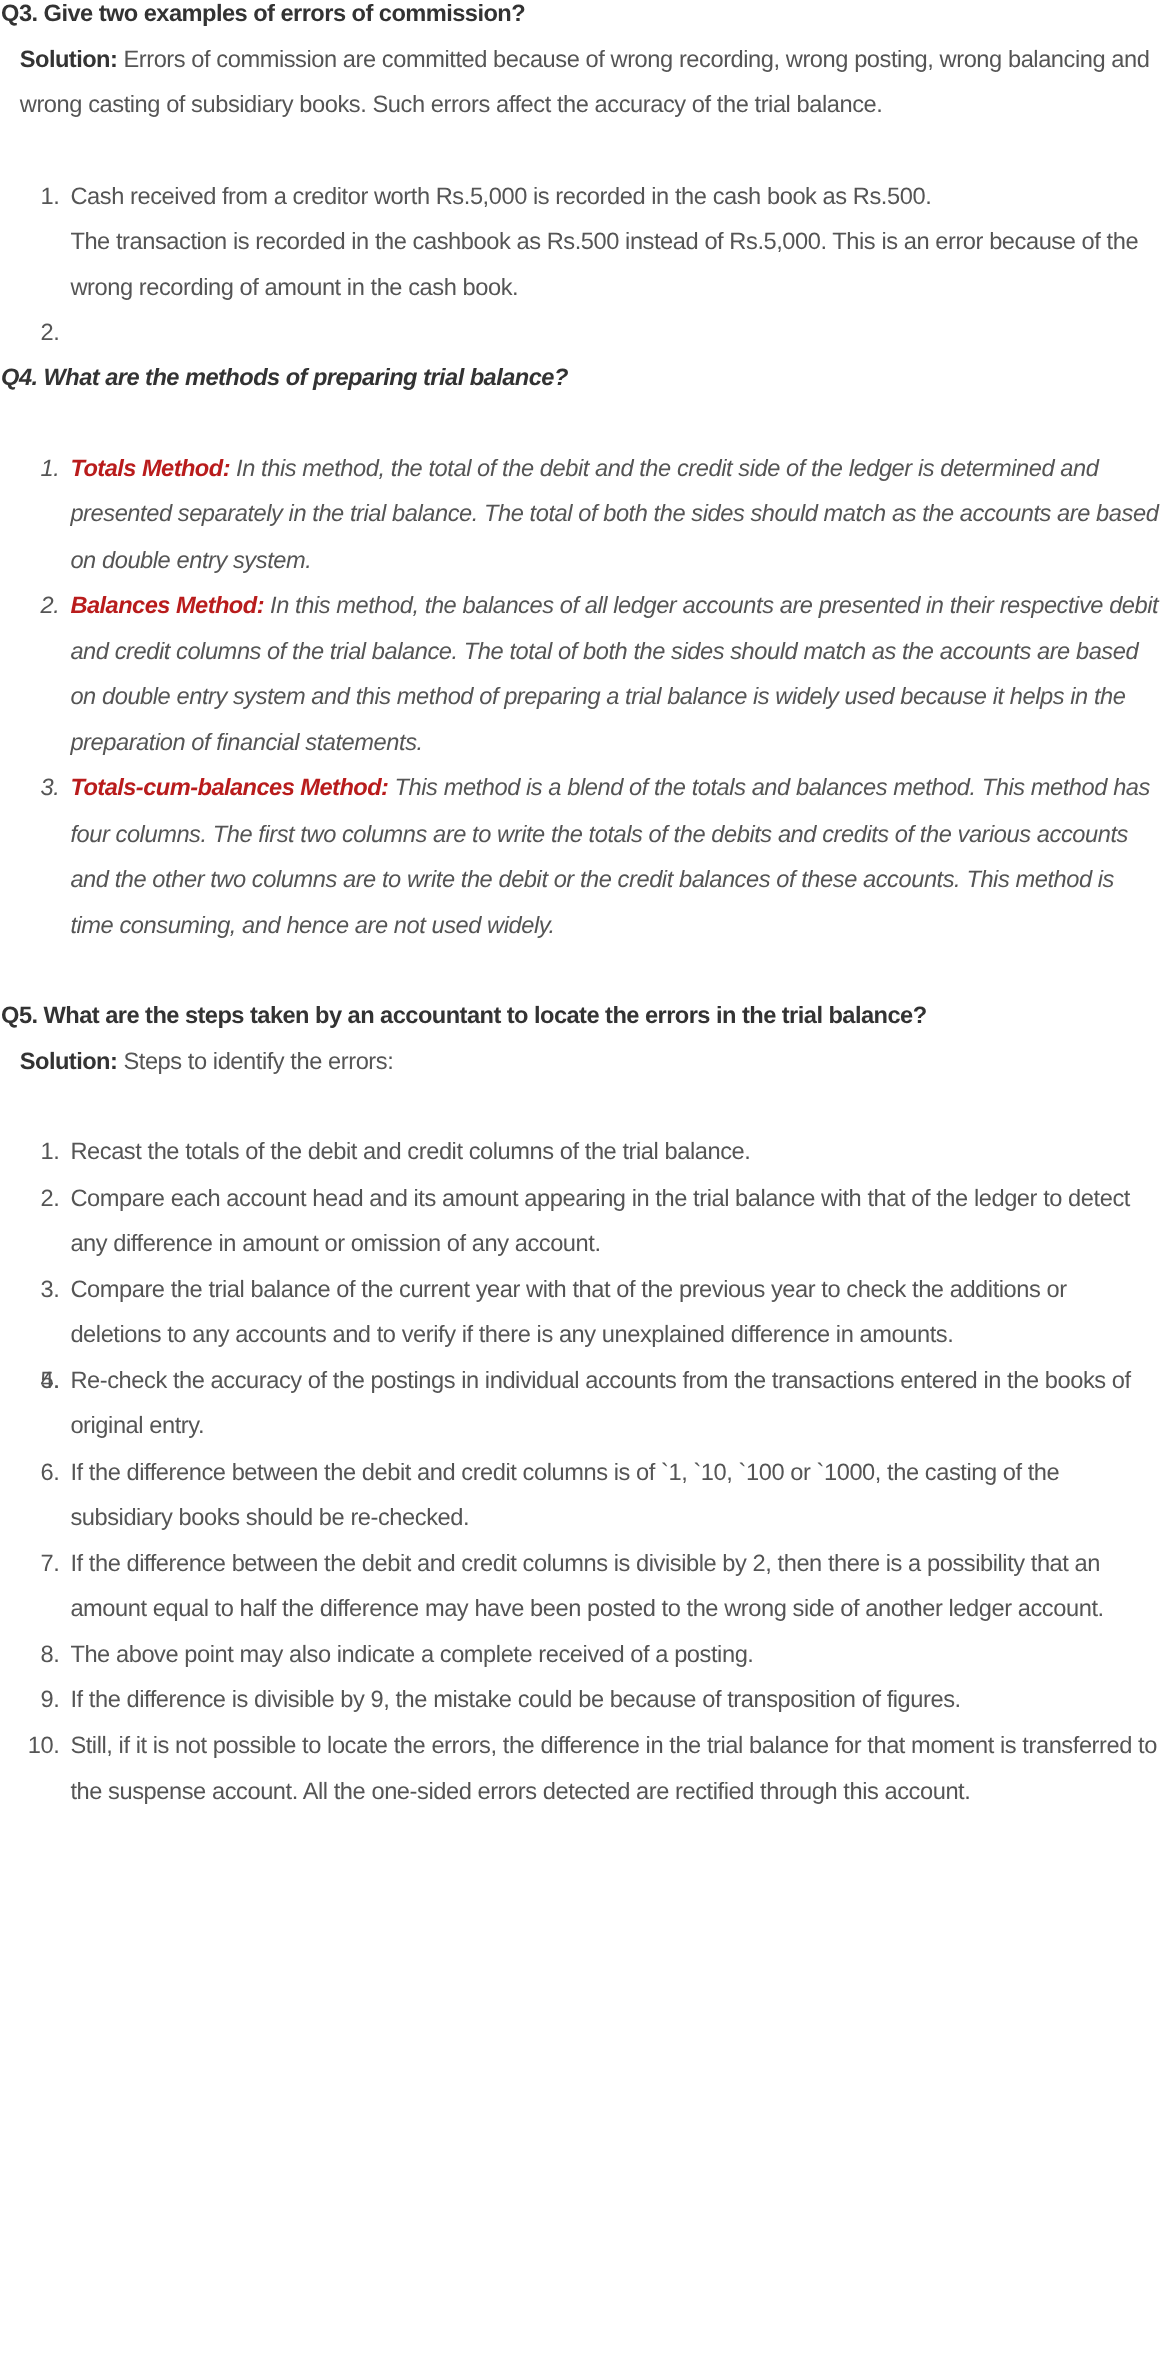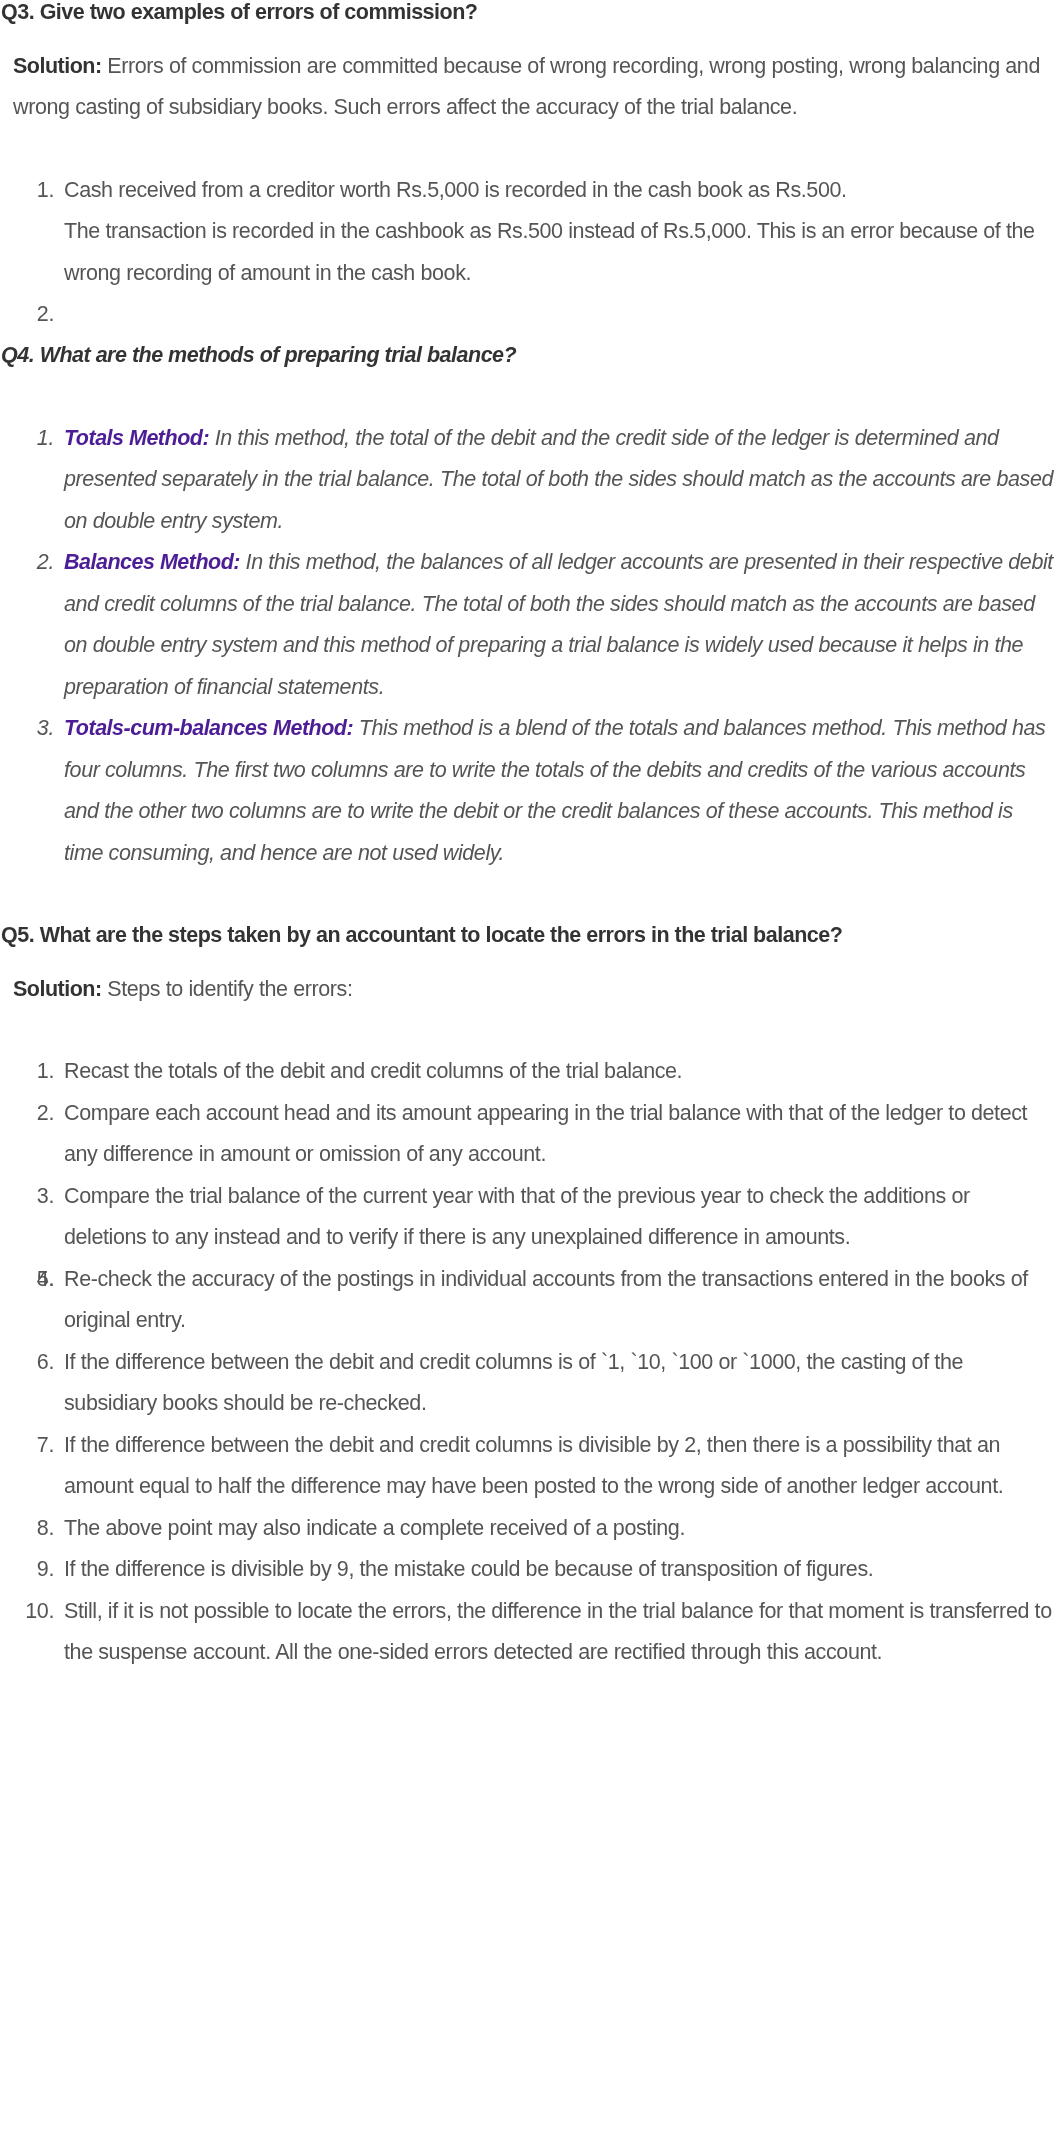--- a/index.html
+++ b/index.html
@@ -14,35 +14,35 @@
     font-weight: 300;
     letter-spacing: -0.4px;
   }
   .page { position: relative; padding: 0 0 0 1px; }
   .q-title {
     color: #333333;
     font-weight: 700;
     margin: 0;
     letter-spacing: -0.5px;
   }
-  .solution { margin: 12px; }
+  .solution { margin: 0; padding-left: 17px; }
   .solution-label { color: #333333; font-weight: 700; letter-spacing: -0.5px; }
   ol {
     margin: 0;
     padding-left: 63px;
     list-style: none;
   }
   ol li { position: relative; margin: 0; }
   .num {
     position: absolute;
     left: -44px;
     width: 34px;
     text-align: right;
   }
-  .strong { color: #4c1d95; font-weight: 700; letter-spacing: -0.5px; margin-top: 30px; }
+  .strong { color: #b91c1c; font-weight: 700; letter-spacing: -0.5px; margin-top: 30px; }
   .block { display: block; }
   #q3 { margin-top: -8px; }
   #q3-list { margin-top: 41px; }
   #q4 { margin-top: 41px; font-style: italic; }
   #q4-list { margin-top: 41px; }
   #q5 { margin-top: 41px; }
   #q5-list { margin-top: 41px; }
 </style>
 </head>
 <body>
@@ -78,21 +78,21 @@
       </li>
     </ol>
   </section>
 
   <section id="q5">
     <p class="q-title">Q5. What are the steps taken by an accountant to locate the errors in the trial balance?</p>
     <p class="solution"><span class="solution-label">Solution:</span><span> Steps to identify the errors:</span></p>
     <ol id="q5-list">
       <li><span class="num">1.</span><span>Recast the totals of the debit and credit columns of the trial balance.</span></li>
       <li><span class="num">2.</span><span>Compare each account head and its amount appearing in the trial balance with that of the ledger to detect any difference in amount or omission of any account.</span></li>
-      <li><span class="num">3.</span><span>Compare the trial balance of the current year with that of the previous year to check the additions or deletions to any instead and to verify if there is any unexplained difference in amounts.</span></li>
+      <li><span class="num">3.</span><span>Compare the trial balance of the current year with that of the previous year to check the additions or deletions to any accounts and to verify if there is any unexplained difference in amounts.</span></li>
       <li><span class="num">4.</span></li>
       <li><span class="num">5.</span><span>Re-check the accuracy of the postings in individual accounts from the transactions entered in the books of original entry.</span></li>
       <li><span class="num">6.</span><span>If the difference between the debit and credit columns is of `1, `10, `100 or `1000, the casting of the subsidiary books should be re-checked.</span></li>
       <li><span class="num">7.</span><span>If the difference between the debit and credit columns is divisible by 2, then there is a possibility that an amount equal to half the difference may have been posted to the wrong side of another ledger account.</span></li>
       <li><span class="num">8.</span><span>The above point may also indicate a complete received of a posting.</span></li>
       <li><span class="num">9.</span><span>If the difference is divisible by 9, the mistake could be because of transposition of figures.</span></li>
       <li><span class="num">10.</span><span>Still, if it is not possible to locate the errors, the difference in the trial balance for that moment is transferred to the suspense account. All the one-sided errors detected are rectified through this account.</span></li>
     </ol>
   </section>
 

